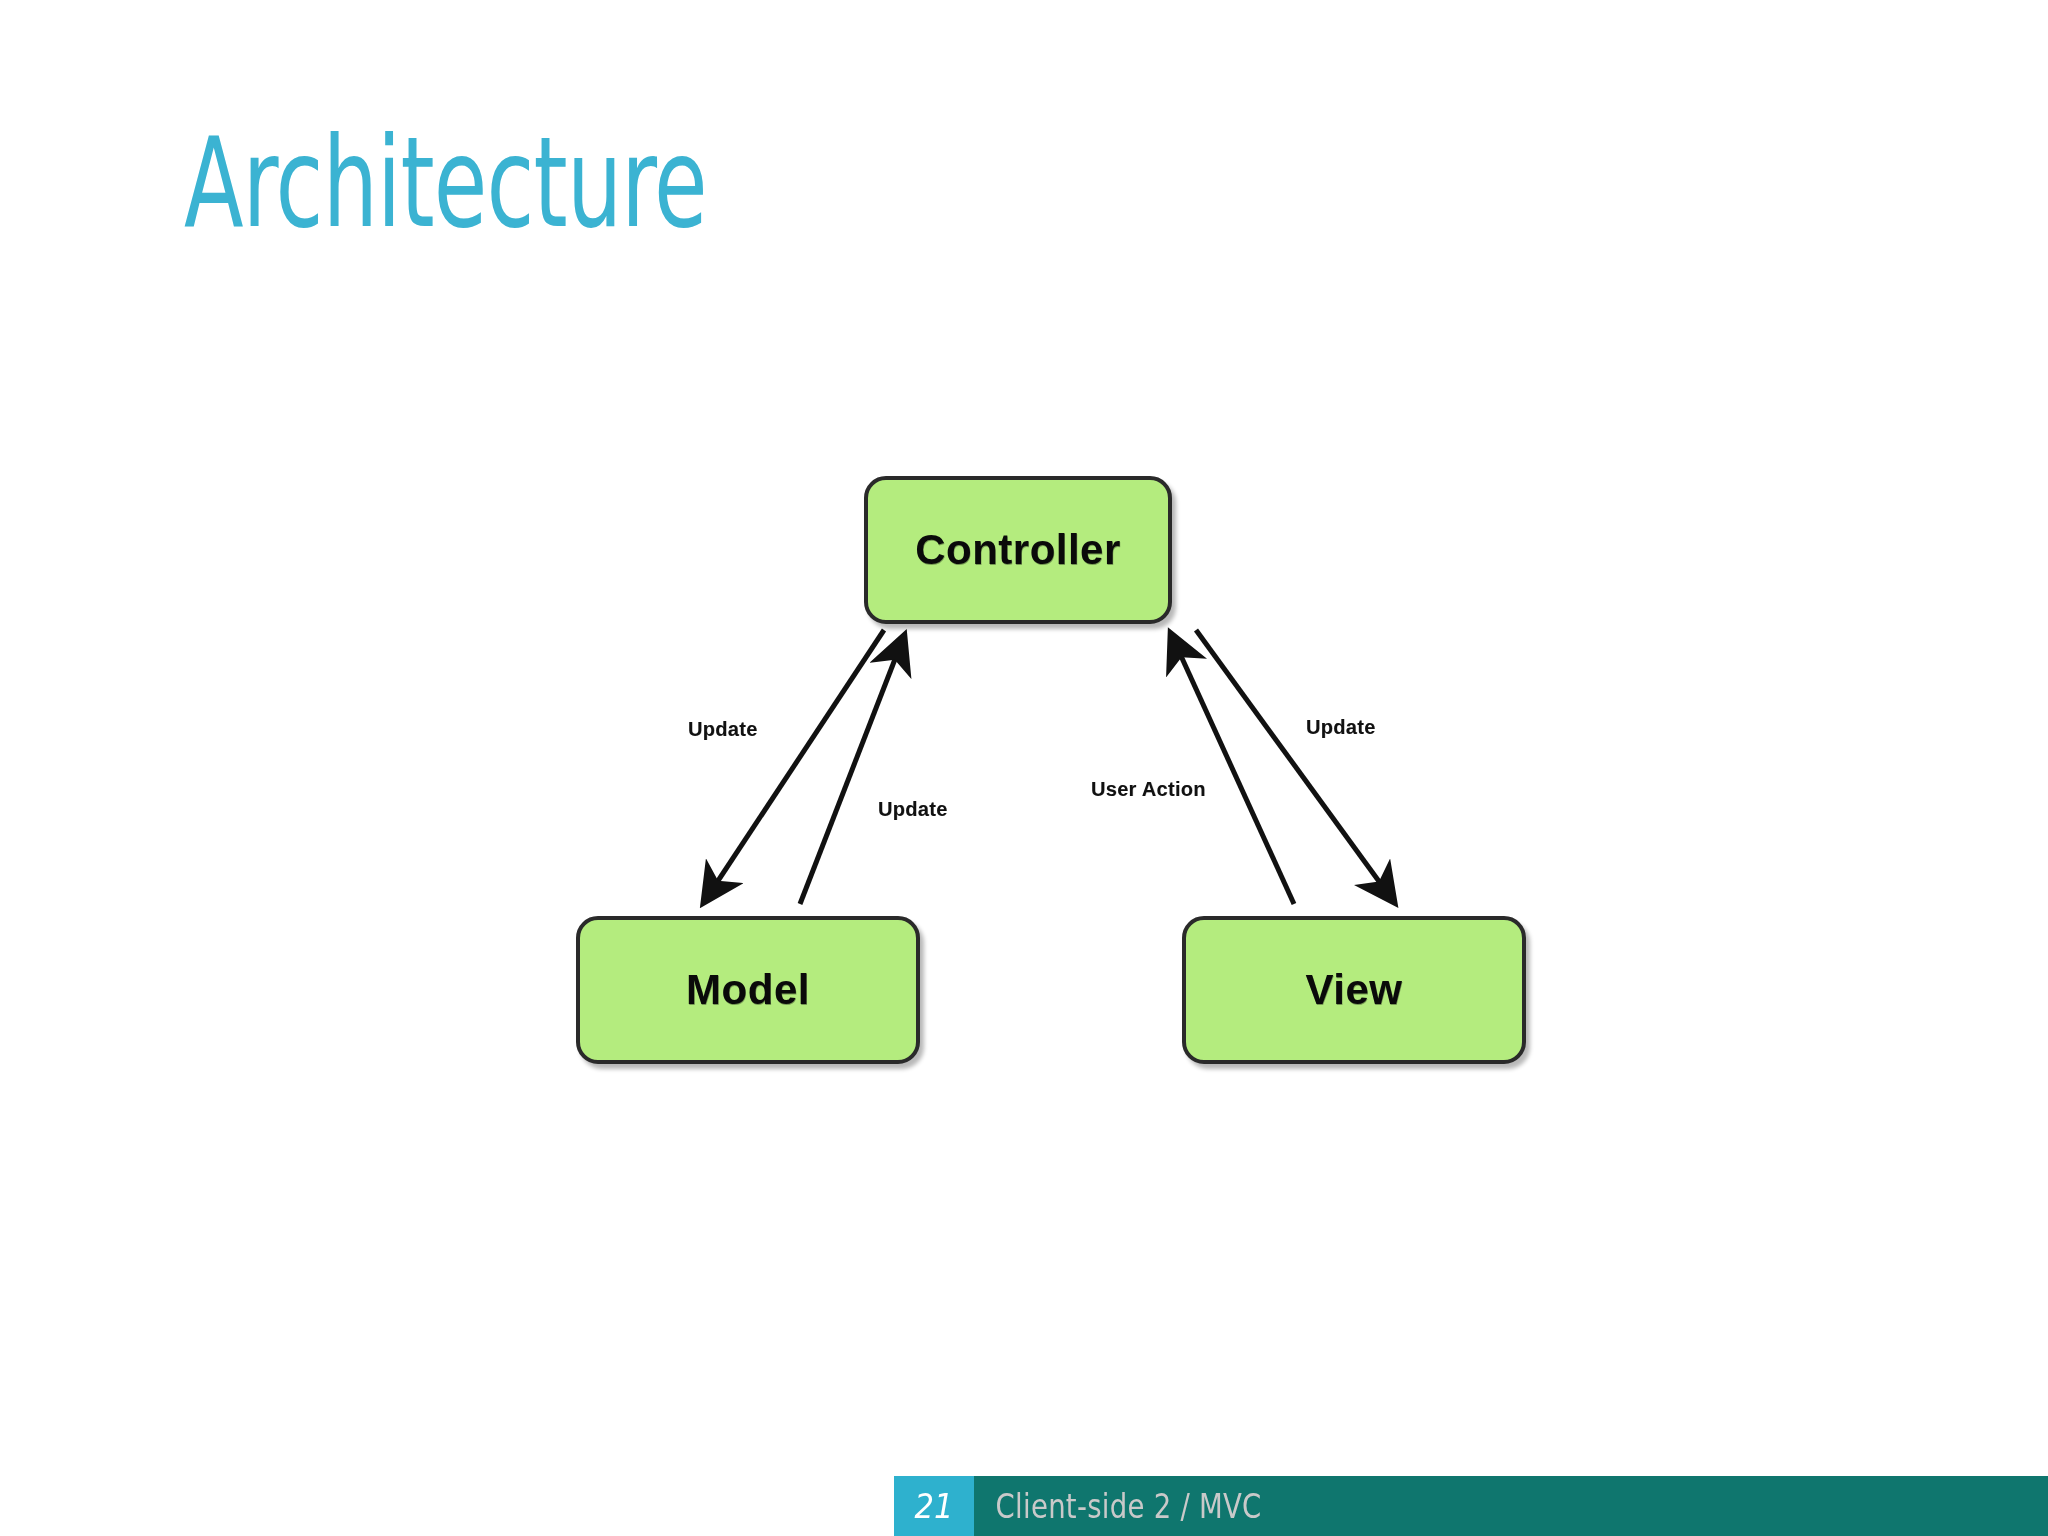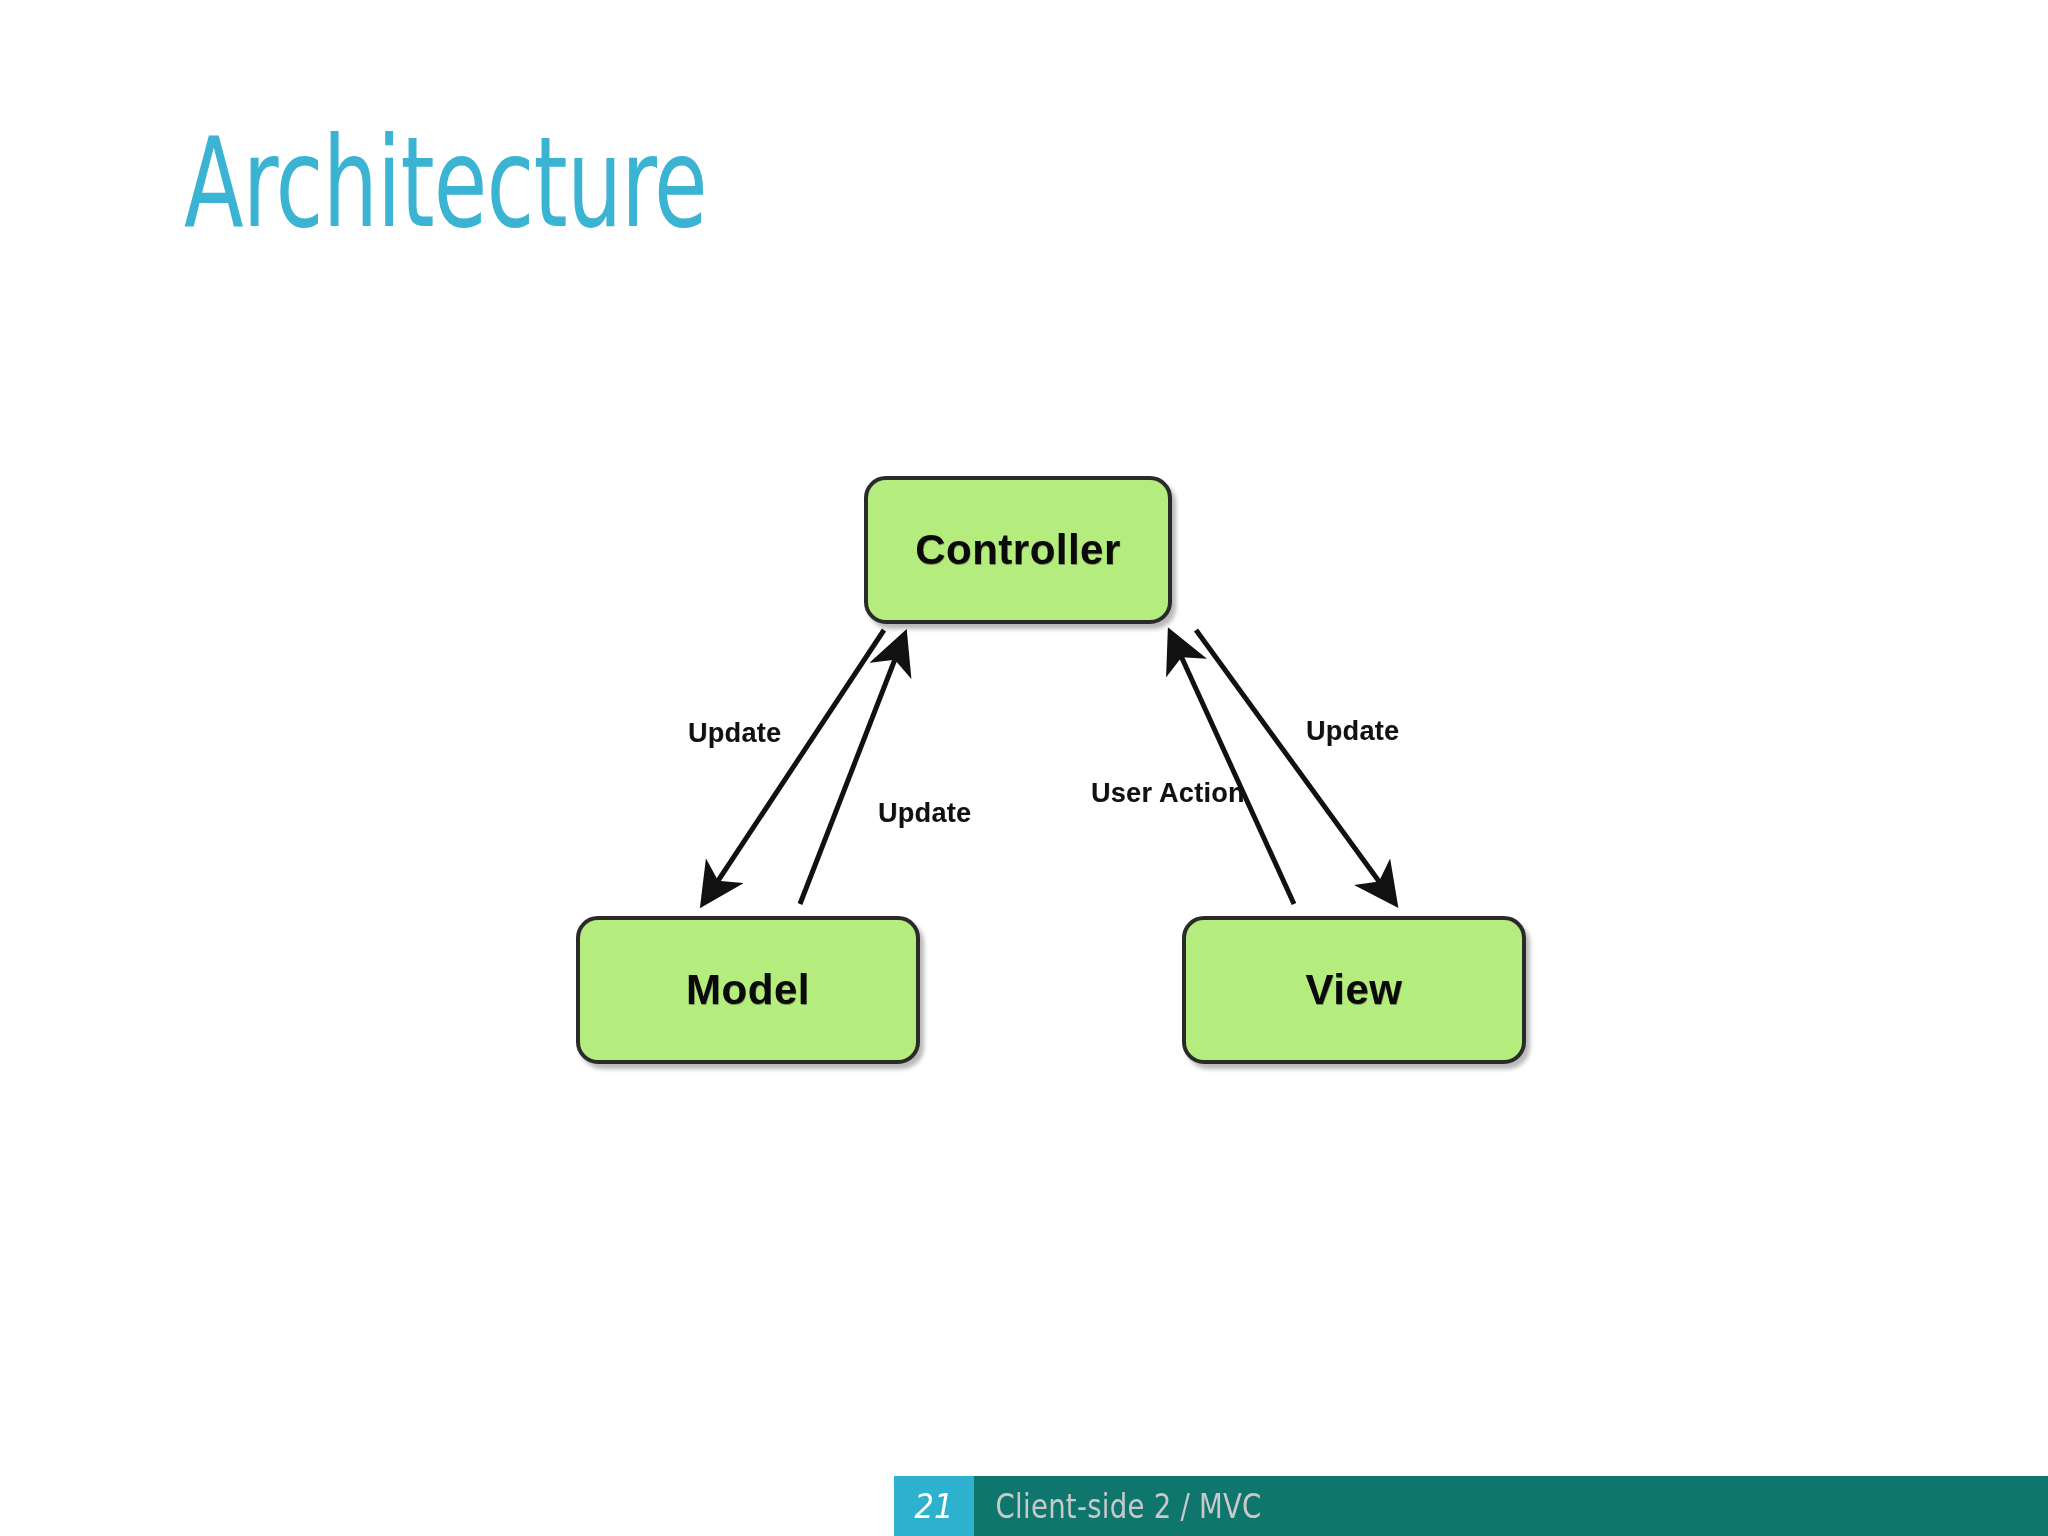--- a/index.html
+++ b/index.html
@@ -75,21 +75,21 @@
   }
 
   #box-controller { left: 848px;  top: 476px;  width: 308px; height: 148px; }
   #box-model      { left: 560px;  top: 916px;  width: 344px; height: 148px; }
   #box-view       { left: 1166px; top: 916px;  width: 344px; height: 148px; }
 
   .edge-label {
     position: absolute;
     font-family: "Liberation Sans", sans-serif;
     font-weight: bold;
-    font-size: 27px;
+    font-size: 20px;
     color: #111111;
     white-space: nowrap;
     letter-spacing: 0.3px;
     text-shadow: 0.4px 0.4px 0 rgba(0,0,0,0.3);
   }
   #label-update-model { left: 672px;  top: 718px; }
   #label-notify       { left: 862px;  top: 798px; }
   #label-user-action  { left: 1075px; top: 778px; }
   #label-update-view  { left: 1290px; top: 716px; }
 

